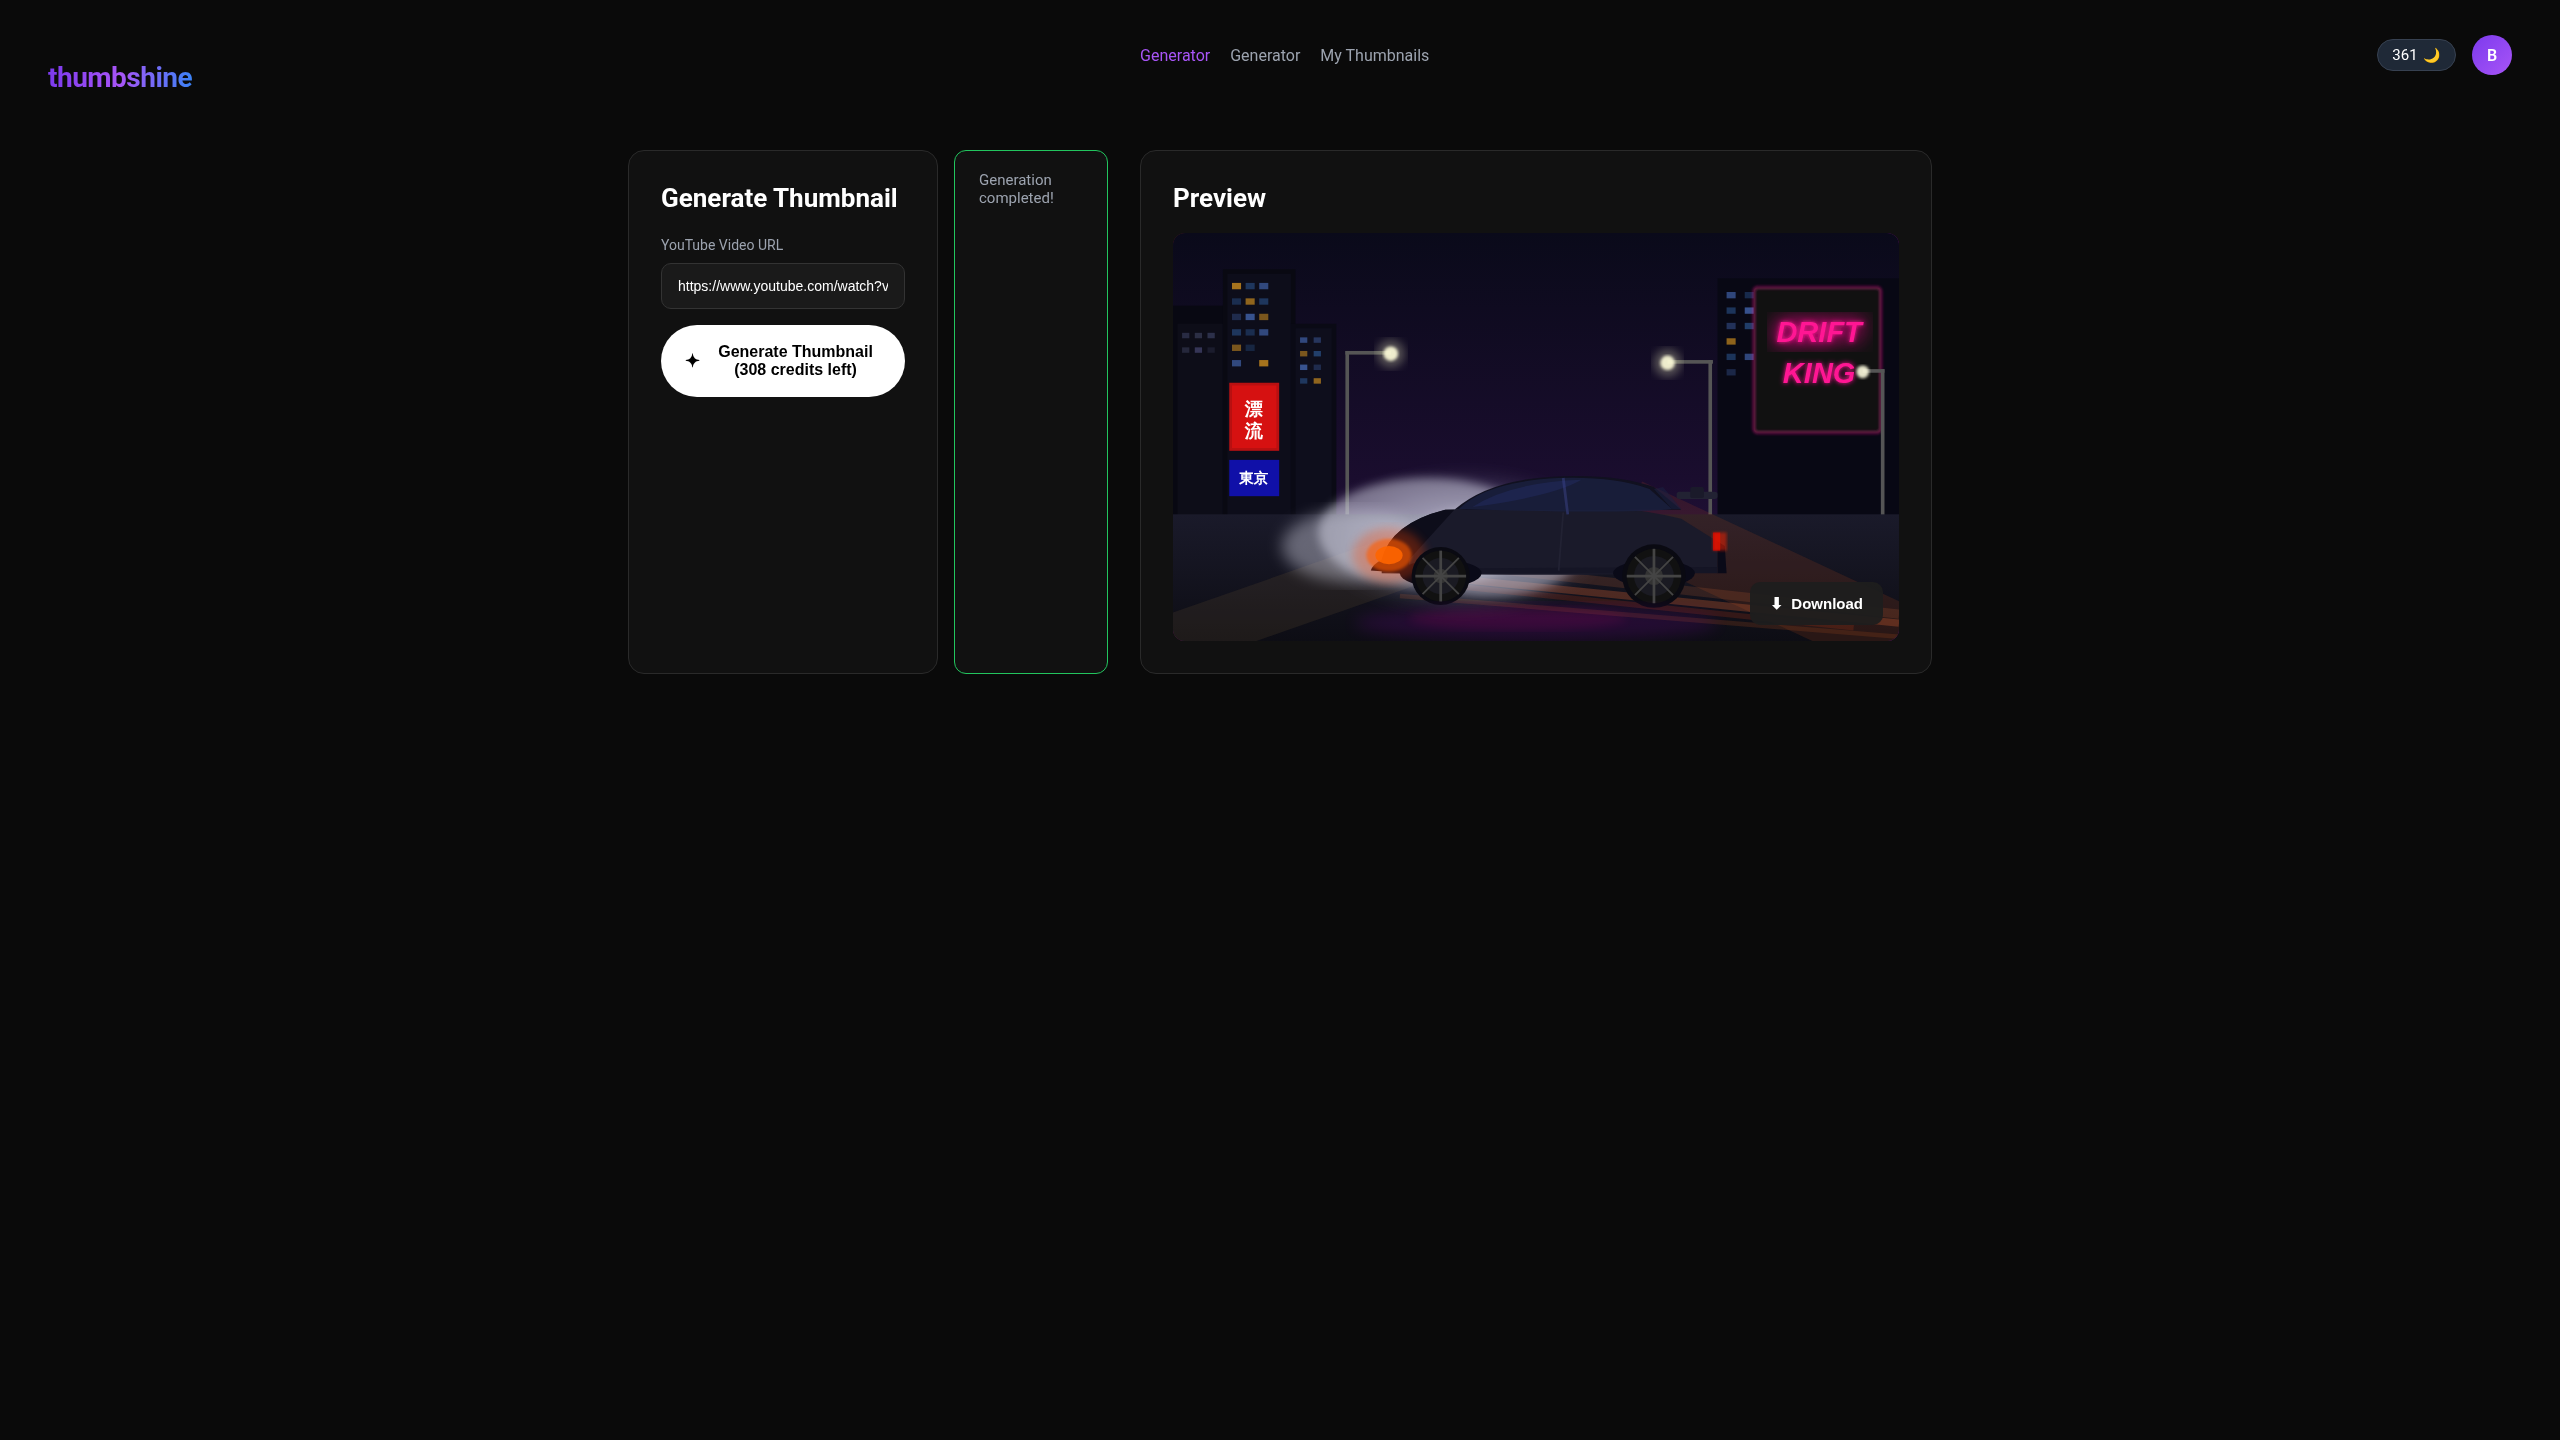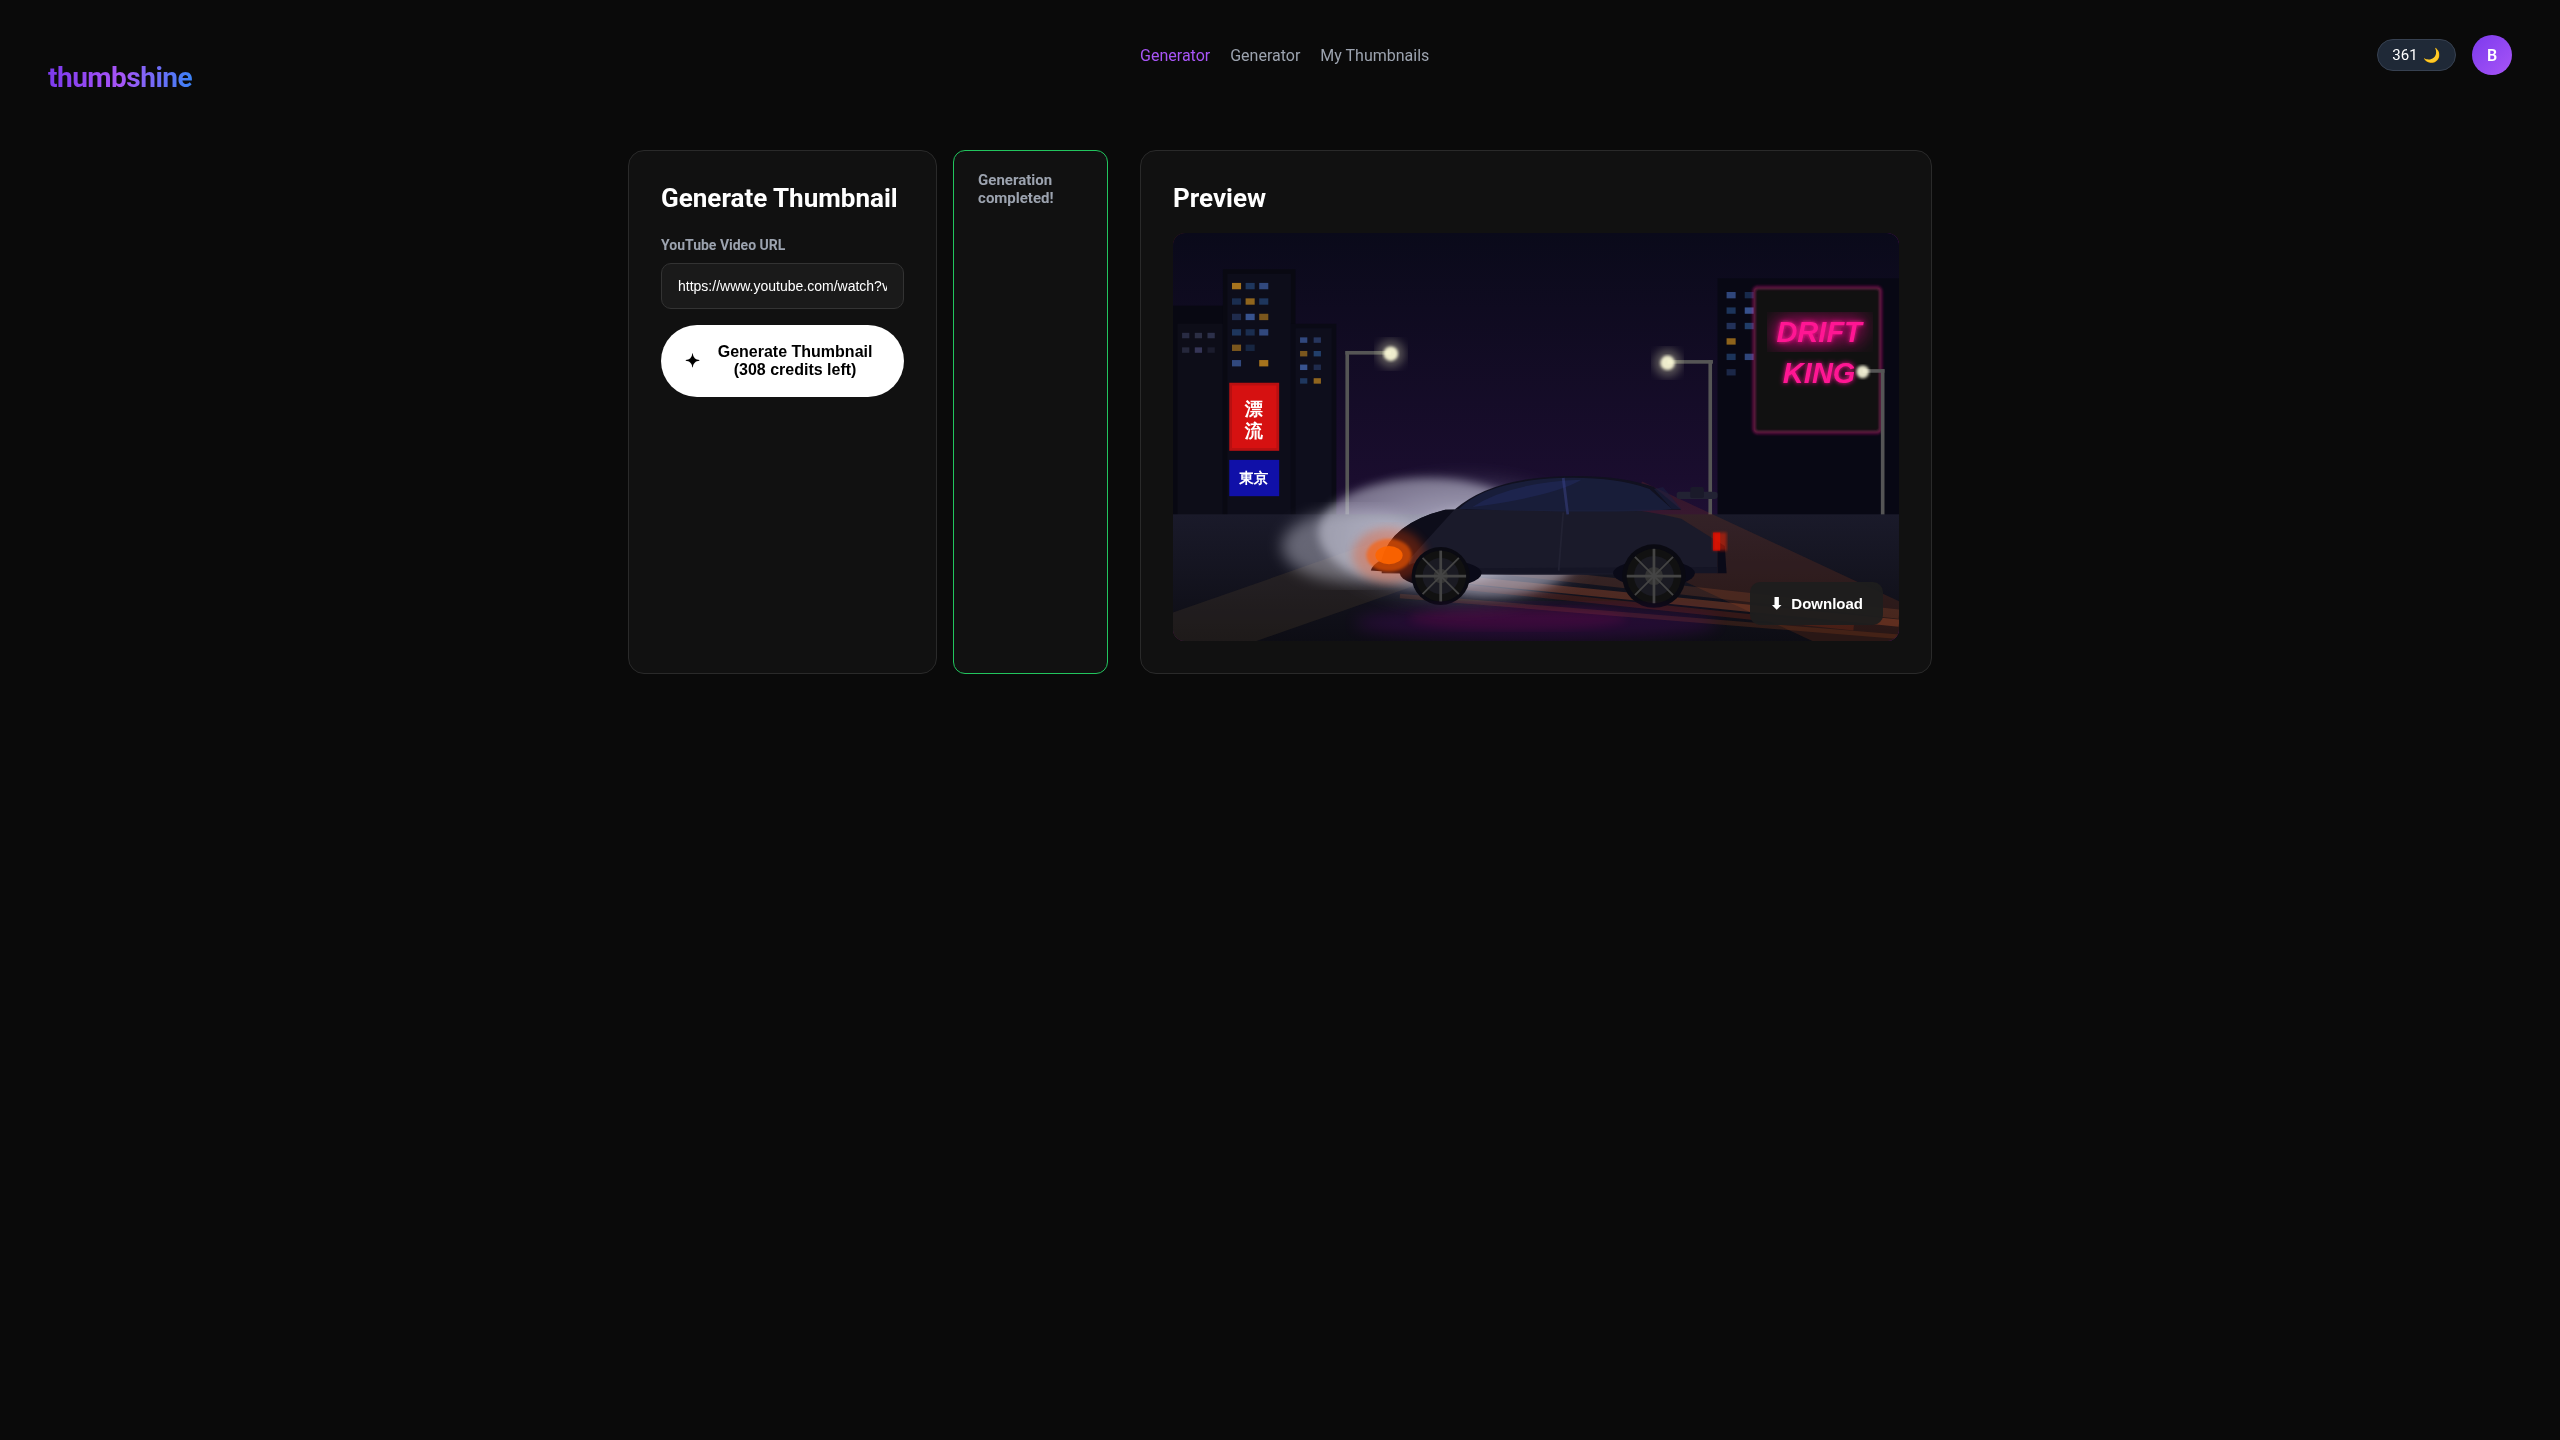--- a/index.html
+++ b/index.html
@@ -119,21 +119,20 @@
       font-weight: 700;
       color: #ffffff;
       margin-bottom: 24px;
     }
 
     .field-label {
       font-size: 14px;
       color: #9ca3af;
       margin-bottom: 10px;
       display: block;
-      font-weight: bold;
     }
 
     .url-input {
       width: 100%;
       background-color: #1a1a1a;
       border: 1px solid #333333;
       border-radius: 10px;
       padding: 14px 16px;
       font-size: 14px;
       color: #ffffff;
@@ -165,21 +164,20 @@
       font-size: 18px;
     }
 
     .status-card {
       background-color: #111111;
       border: 1.5px solid #22c55e;
       border-radius: 12px;
       padding: 20px 24px;
       color: #9ca3af;
       font-size: 15px;
-      font-weight: bold;
     }
 
     
     .right-panel {
       flex: 1;
     }
 
     .preview-card {
       background-color: #111111;
       border: 1px solid #2a2a2a;

